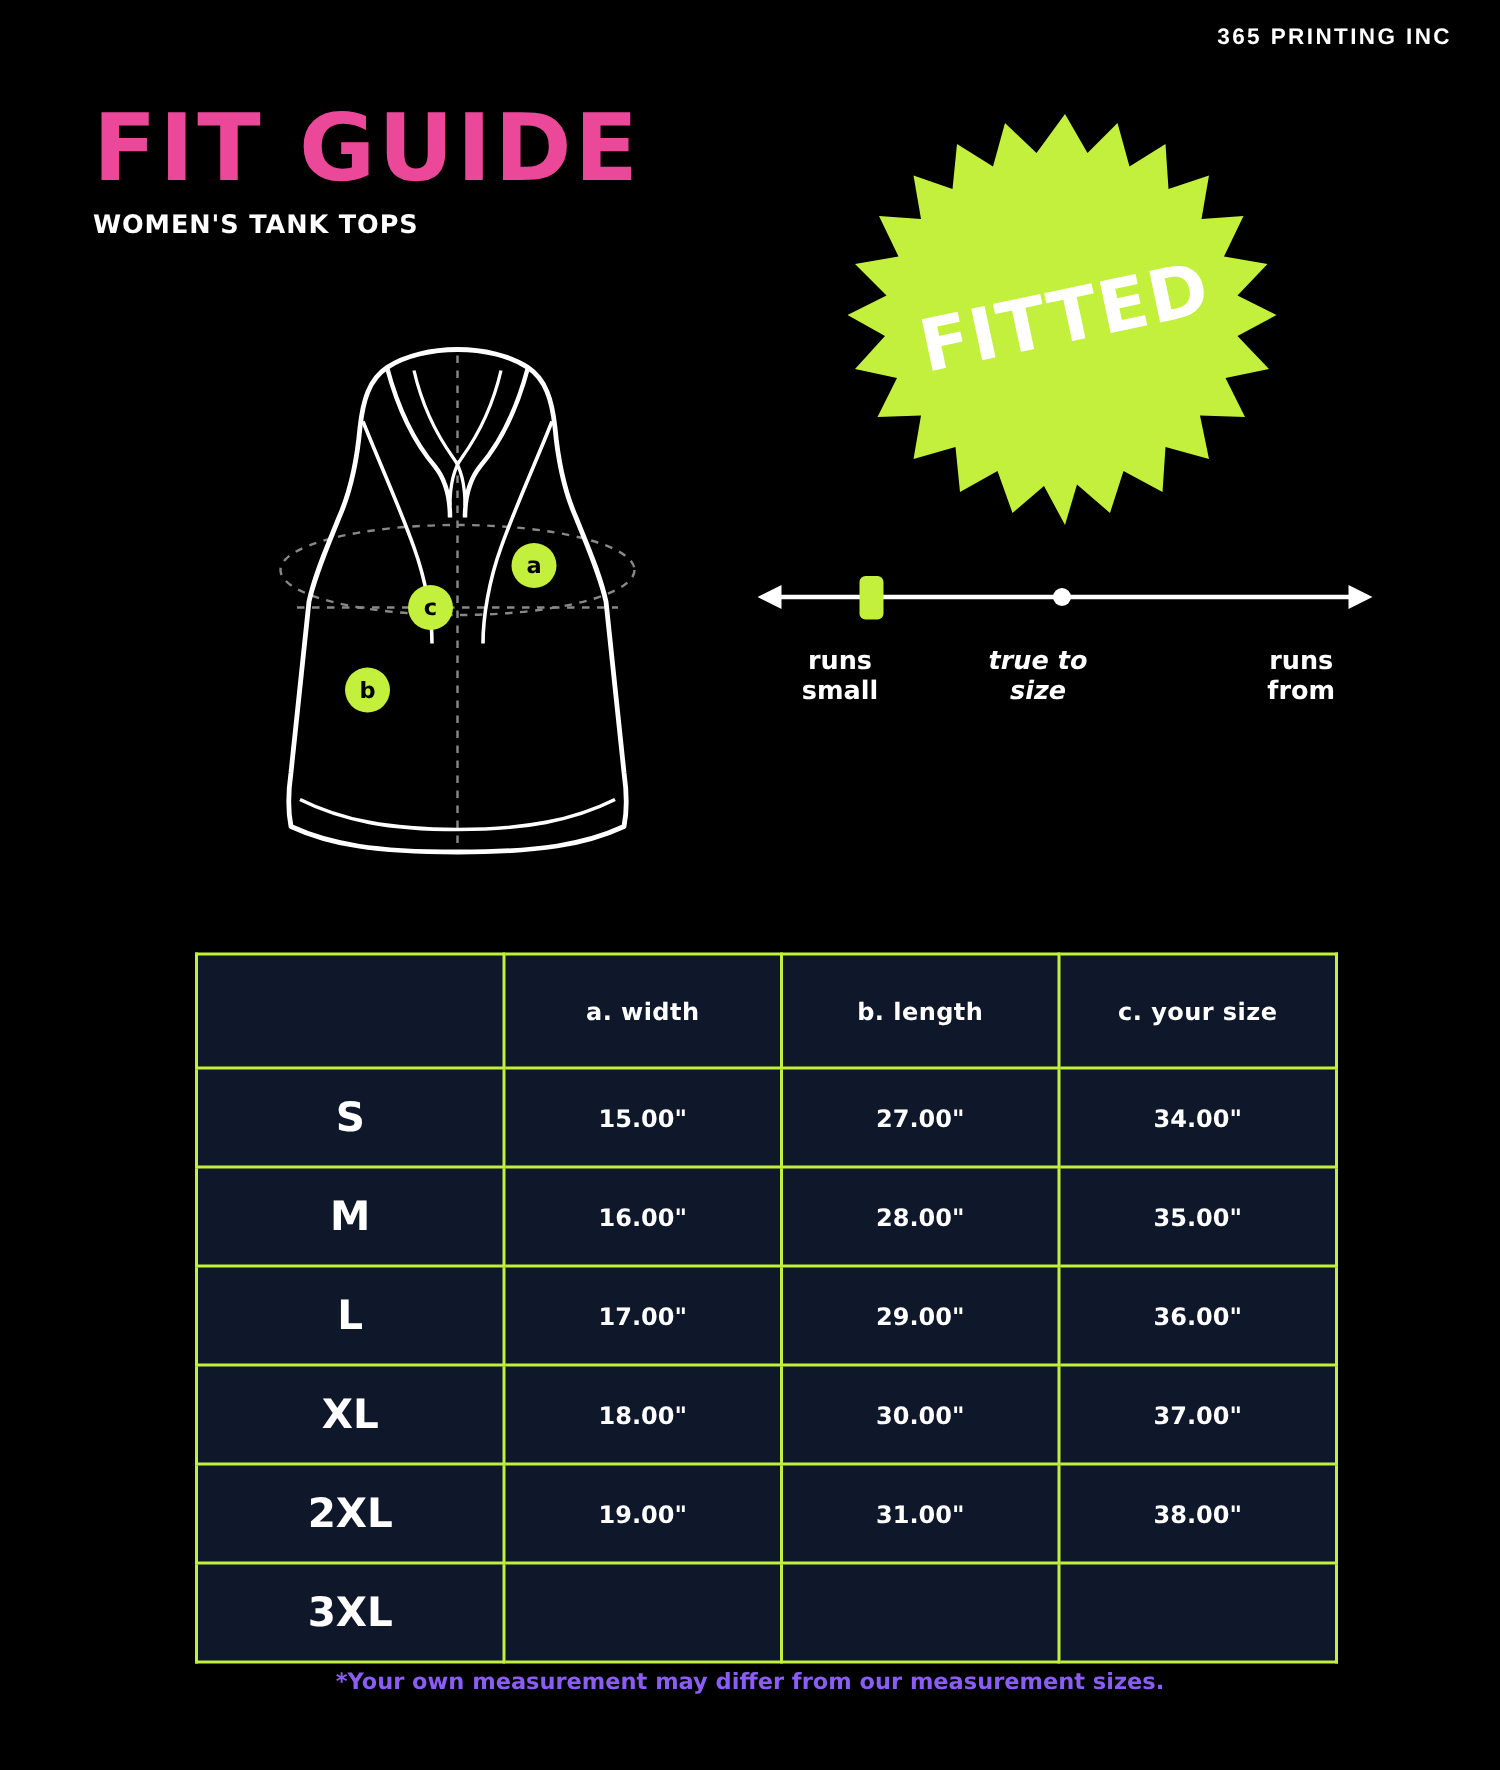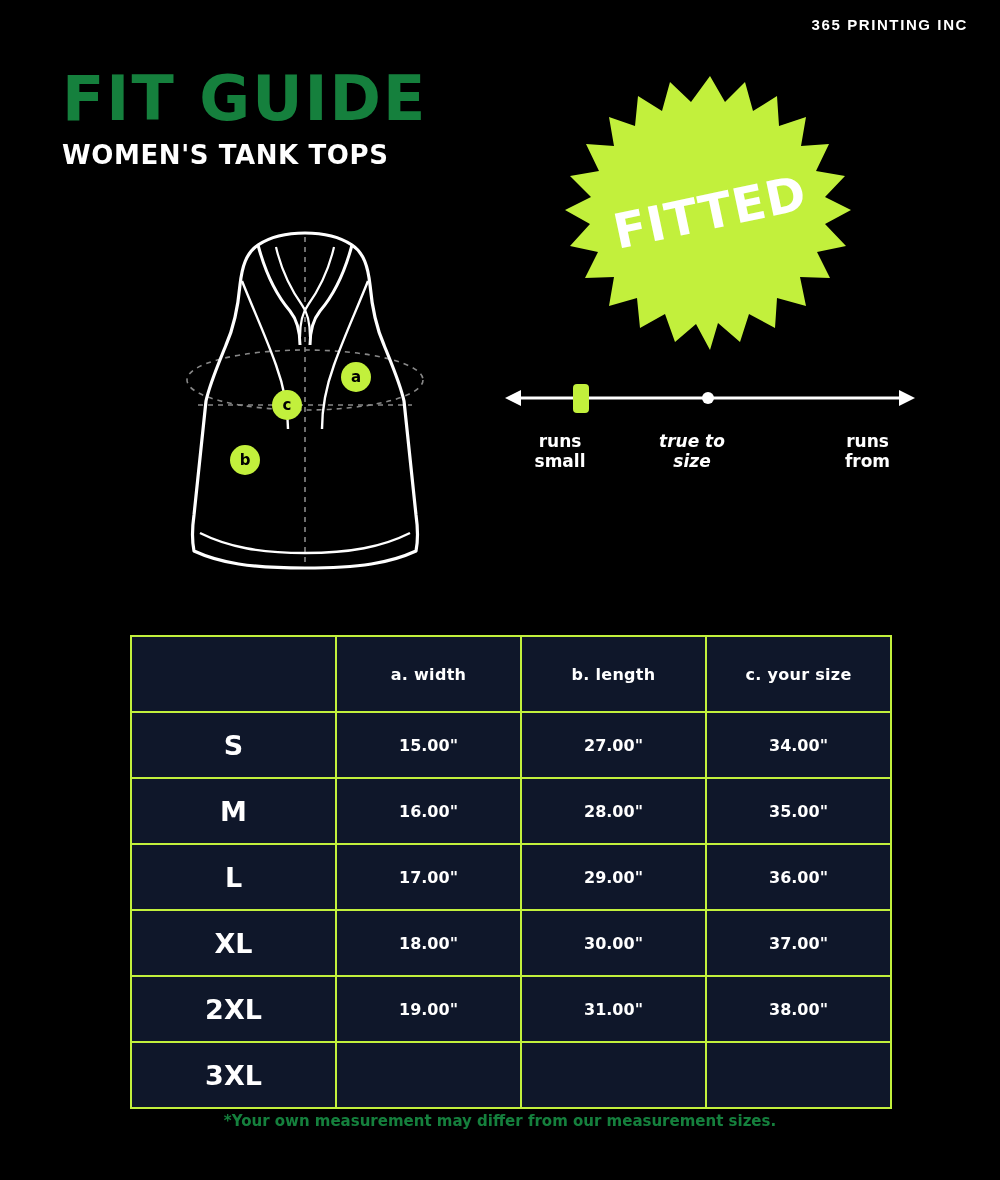--- a/index.html
+++ b/index.html
@@ -28,30 +28,30 @@
     letter-spacing: 1.6px;
   }
 
   
   .title-block {
     position: absolute;
     left: 62px;
     top: 68px;
   }
   .title-main {
-    color: #15803d;
+    color: #ec4899;
     font-size: 62px;
     font-weight: bold;
     letter-spacing: 2px;
     line-height: 1;
     font-family: "DejaVu Sans", sans-serif;
   }
   .title-sub {
     color: #ffffff;
-    font-size: 26px;
+    font-size: 17px;
     font-weight: bold;
     letter-spacing: 0.6px;
     margin-top: 10px;
     font-family: "DejaVu Sans", sans-serif;
   }
 
   
   .garment {
     position: absolute;
     left: 150px;
@@ -161,21 +161,21 @@
   }
   .col-size    { width: 205px; }
   .col-measure { width: 185px; }
 
   .footnote {
     position: absolute;
     left: 0;
     top: 1112px;
     width: 1000px;
     text-align: center;
-    color: #15803d;
+    color: #8b5cf6;
     font-size: 15px;
     font-weight: bold;
     font-family: "DejaVu Sans", sans-serif;
   }
 </style>
 </head>
 <body>
 
 <div class="page">
 

